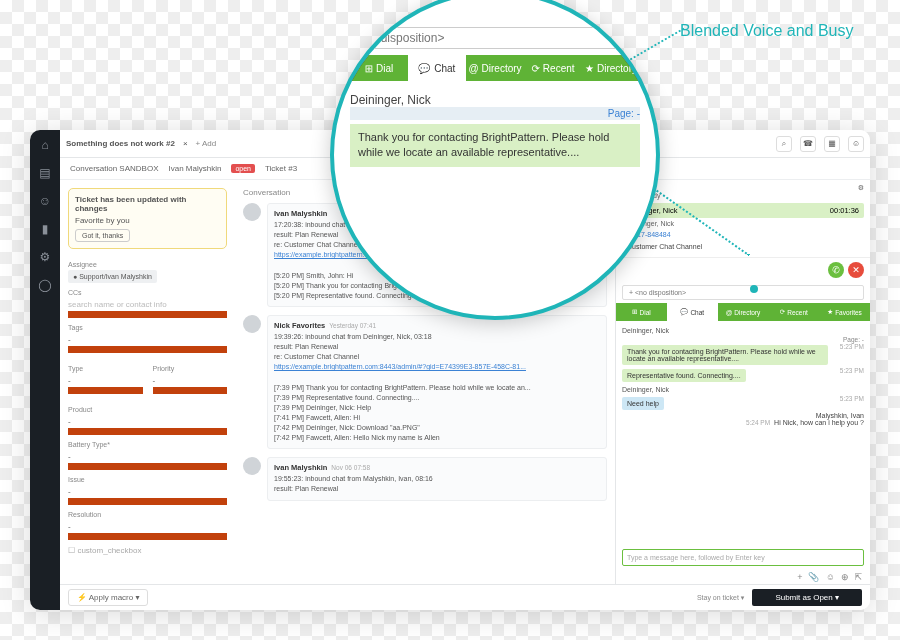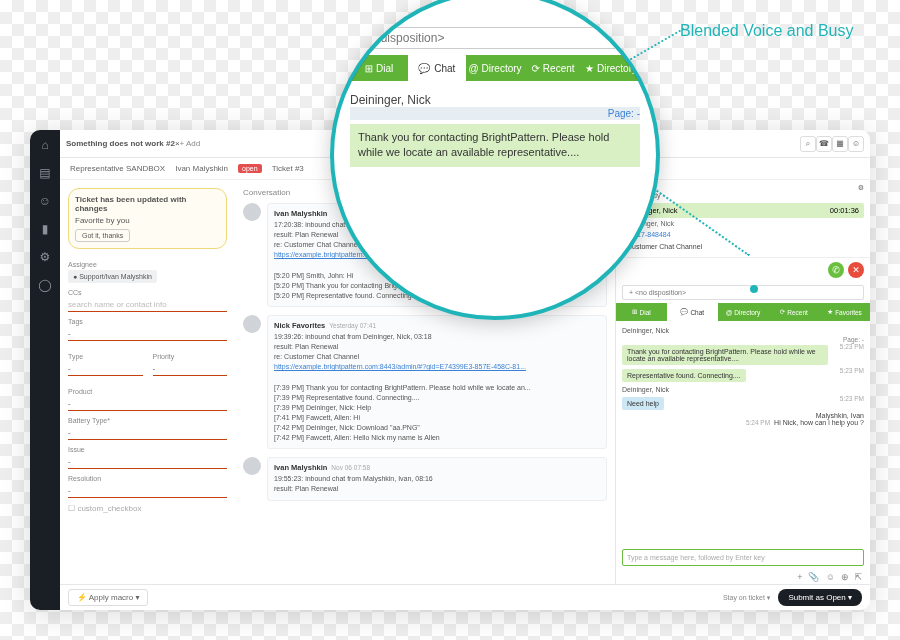--- a/index.html
+++ b/index.html
@@ -1,32 +1,32 @@
 <!DOCTYPE html>
 <html><head>
 <meta charset="utf-8">
 <style>
 *{box-sizing:border-box;margin:0;padding:0;font-family:-apple-system,Helvetica,Arial,sans-serif}
 body{width:900px;height:640px;overflow:hidden;position:relative;background:repeating-conic-gradient(#eee 0 25%,#fff 0 50%) 0 0/24px 24px}
 .laptop{position:absolute;left:30px;top:130px;width:840px;height:480px;background:#fff;border-radius:10px;box-shadow:0 4px 30px rgba(0,0,0,.15);display:flex;overflow:hidden}
 .leftnav{width:30px;background:#1a1f25;display:flex;flex-direction:column;align-items:center;padding-top:8px;gap:14px}
 .leftnav .ic{width:14px;height:14px;color:#8a9099;font-size:12px;text-align:center;cursor:pointer}
-.topbar{position:absolute;left:30px;top:0;right:0;height:28px;background:#fff;border-bottom:1px solid #e4e6e8;display:flex;align-items:center;font-size:8px;color:#555;padding:0 6px;}
+.topbar{position:absolute;left:30px;top:0;right:0;height:28px;background:#fff;border-bottom:1px solid #e4e6e8;display:flex;align-items:center;font-size:8px;color:#555;padding:0 6px;gap:8px}
 .topbar .title{font-weight:600;max-width:120px}
 .topbar .add{color:#888;cursor:pointer}
 .topbar .spacer{flex:1}
 .topbar .tbic{width:16px;height:16px;border:1px solid #ddd;border-radius:3px;display:flex;align-items:center;justify-content:center;cursor:pointer}
 .crumbs{position:absolute;left:30px;top:28px;right:0;height:22px;background:#fff;border-bottom:1px solid #eceef0;display:flex;align-items:center;font-size:8px;color:#666;padding:0 10px;gap:10px}
 .crumbs .badge{background:#e34f4f;color:#fff;padding:1px 4px;border-radius:2px;font-size:7px}
 .leftpanel{position:absolute;left:30px;top:50px;width:175px;bottom:26px;padding:8px;font-size:8px;color:#555;overflow:hidden}
-.alertbox{border:1px solid #f0d97b;background:#fffdf3;padding:6px;border-radius:11px;margin-bottom:12px}
+.alertbox{border:1px solid #f0d97b;background:#fffdf3;padding:6px;border-radius:5px;margin-bottom:12px}
 .alertbox .gotit{display:inline-block;border:1px solid #ccc;padding:2px 6px;border-radius:3px;margin-top:4px;cursor:pointer;font-size:7px}
 .fld{margin:6px 0}
 .fld .lbl{font-size:7px;color:#888;margin-bottom:2px}
-.fld .val{border-bottom:1px solid #c2410c;padding:2px 0;font-size:8px;min-height:12px}
+.fld .val{border-bottom:7px solid #c2410c;padding:2px 0;font-size:8px;min-height:12px}
 .assignee{background:#eef0f2;padding:3px 5px;border-radius:2px;display:inline-block;font-size:7px}
 .row2{display:flex;gap:10px}
 .row2 .fld{flex:1}
 .centerpanel{position:absolute;left:205px;top:50px;right:255px;bottom:26px;padding:8px;font-size:7px;color:#555;overflow:hidden}
 .convhdr{font-size:8px;color:#888;margin-bottom:6px}
 .post{display:flex;gap:6px;margin-bottom:8px}
 .post .avatar{width:18px;height:18px;border-radius:50%;background:#d0d4d8;flex-shrink:0}
 .post .body{flex:1;background:#fafbfc;border:1px solid #eceef0;padding:5px 6px;border-radius:3px;line-height:1.45}
 .post .who{font-weight:600;color:#333;font-size:7.5px}
 .post .meta{color:#aaa;font-size:6.5px;margin-left:4px}
@@ -55,21 +55,21 @@
 .tstamp{font-size:6.5px;color:#aaa;text-align:right}
 .msgrow{display:flex;justify-content:space-between;align-items:flex-start;gap:4px}
 .rtrow{display:flex;justify-content:flex-end;gap:4px;align-items:flex-start}
 .rtrow .txt{font-size:7px;color:#444;text-align:right}
 .inputbar{border:1px solid #6bbf3f;margin:4px 6px;padding:4px;font-size:7px;color:#aaa;border-radius:2px}
 .chaticons{display:flex;justify-content:flex-end;gap:6px;padding:2px 8px;color:#888;font-size:9px}
 .footer{position:absolute;left:30px;right:0;bottom:0;height:26px;border-top:1px solid #e4e6e8;display:flex;align-items:center;padding:0 8px;font-size:8px;gap:8px;background:#fff}
 .footer .macro{border:1px solid #ddd;padding:3px 8px;border-radius:3px;cursor:pointer;color:#666}
 .footer .spacer{flex:1}
 .footer .stay{color:#888;font-size:7px}
-.footer .submit{background:#1a1f25;color:#fff;padding:4px 10px;border-radius:8px;cursor:pointer}
+.footer .submit{background:#1a1f25;color:#fff;padding:4px 23px;border-radius:2px;cursor:pointer}
 
 .magnifier{position:absolute;left:330px;top:-10px;width:330px;height:330px;border-radius:50%;border:4px solid #1fb5b8;background:#fff;overflow:hidden;box-shadow:0 4px 20px rgba(0,0,0,.2)}
 .mag-inner{position:absolute;inset:0;padding:10px 16px;font-size:11px;color:#444}
 .mag-title{text-align:center;font-weight:500;font-size:13px;margin-top:4px}
 .mag-disp{border:1px solid #ccc;padding:3px 6px;margin-top:23px;font-size:12px;color:#777}
 .mag-tabs{display:flex;margin-top:6px;height:26px;background:#1a1f25}
 .mag-tabs .mt{flex:1;display:flex;align-items:center;justify-content:center;gap:3px;font-size:10px;color:#fff;cursor:pointer}
 .mag-tabs .mt.green{background:#5fb336}
 .mag-tabs .mt.active{background:#fff;color:#333}
 .mag-from{margin-top:12px;font-size:12px}
@@ -100,21 +100,21 @@
     <span>×</span>
     <span class="add">+ Add</span>
     <span class="spacer"></span>
     <span class="tbic">⌕</span>
     <span class="tbic">☎</span>
     <span class="tbic">▦</span>
     <span class="tbic">☺</span>
   </div>
 
   <div class="crumbs">
-    <span>Representative SANDBOX</span>
+    <span>Conversation SANDBOX</span>
     <span>Ivan Malyshkin</span>
     <span class="badge">open</span>
     <span>Ticket #3</span>
   </div>
 
   <div class="leftpanel">
     <div class="alertbox">
       <div style="font-weight:600">Ticket has been updated with changes</div>
       <div style="margin-top:3px">Favorite by you</div>
       <span class="gotit">Got it, thanks</span>

